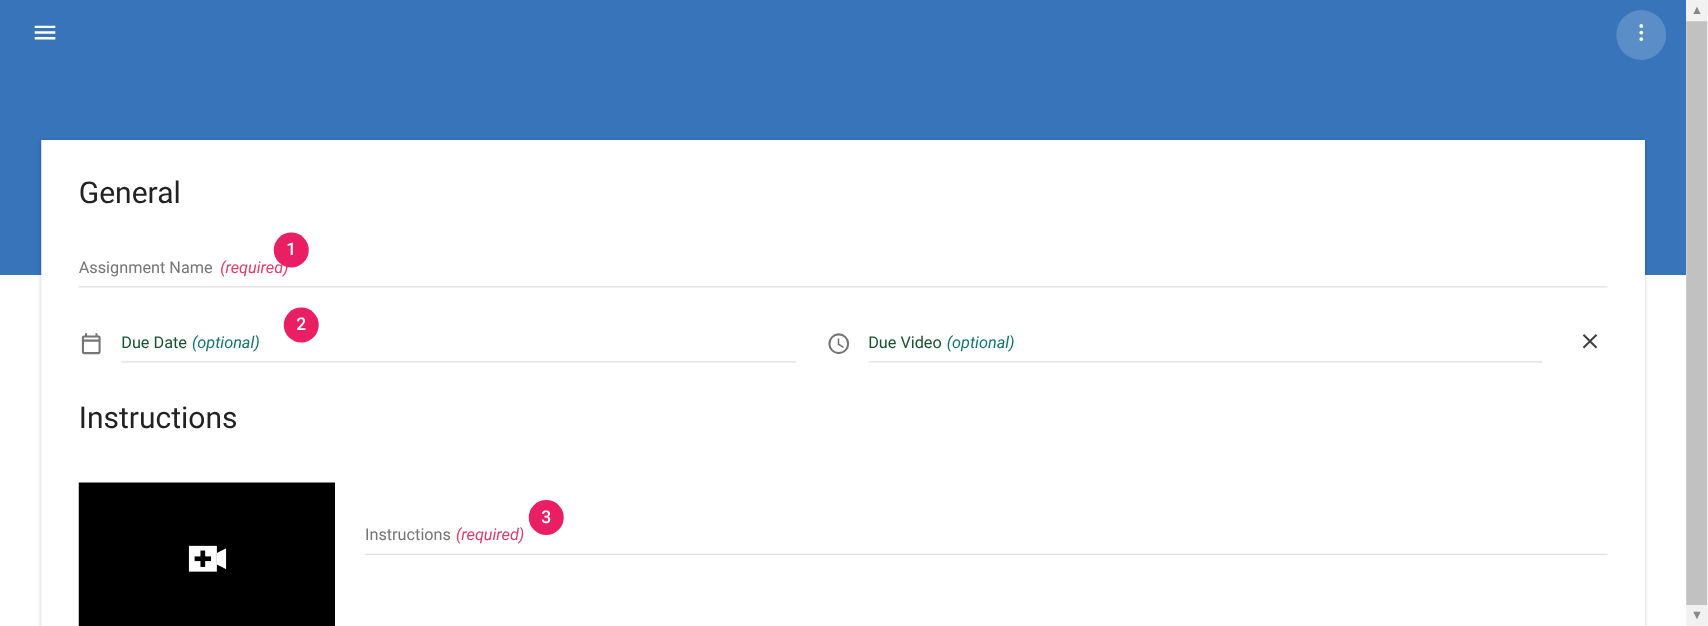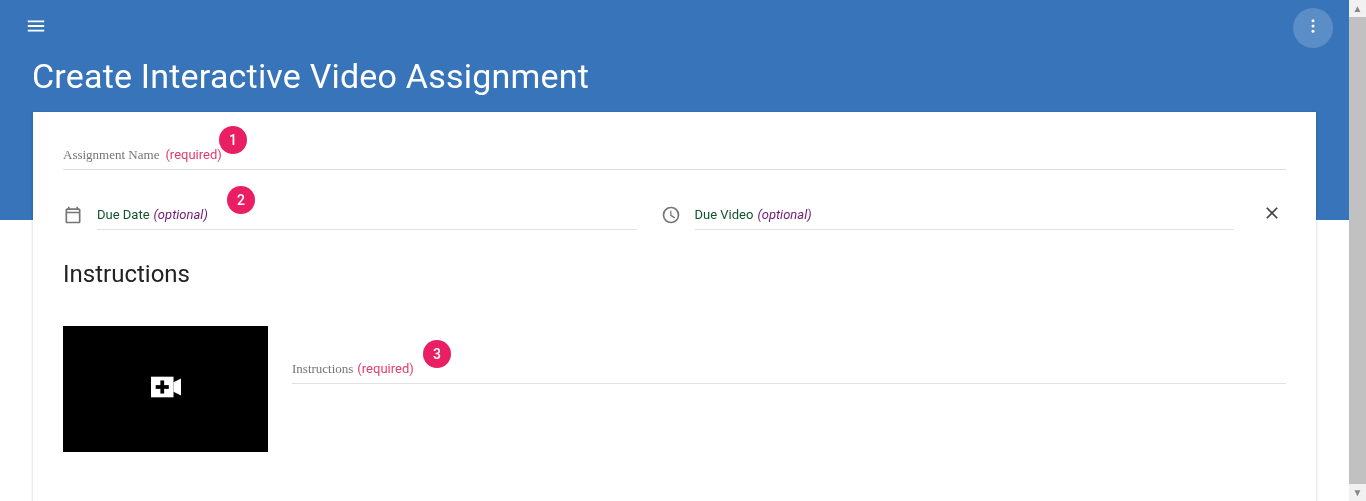--- a/index.html
+++ b/index.html
@@ -19,23 +19,23 @@
   .more-btn { width: 40px; height: 40px; border-radius: 50%; background: rgba(255,255,255,0.18); display: flex; align-items: center; justify-content: center; cursor: pointer; }
   .more-btn svg { fill: #fff; }
 
   .page-title { position: absolute; top: 56px; left: 32px; color: #fff; font-size: 34px; font-weight: 400; letter-spacing: 0.2px; }
 
   .card { position: absolute; top: 112px; left: 33px; right: 33px; background: #fff; box-shadow: 0 1px 3px rgba(0,0,0,0.2); padding: 28px 30px 40px 30px; min-height: 600px; }
 
   .section-heading { font-size: 24px; font-weight: 400; color: #222; margin-bottom: 32px; }
 
   .field-row { position: relative; margin-bottom: 30px; }
-  .field-label { font-size: 13px; color: #757575; display: inline-block; font-family: Liberation Serif, serif; }
-  .req { color: #e43a6b; font-size: 13px; }
-  .opt { color: #701a75; font-style: italic; font-size: 13px; }
+  .field-label { font-size: 13px; color: #757575; display: inline-block; }
+  .req { color: #e43a6b; font-style: italic; font-size: 13px; }
+  .opt { color: #0f766e; font-style: italic; font-size: 13px; }
   .underline { border-bottom: 1px solid #e0e0e0; height: 30px; display: flex; align-items: center; }
   .underline-inner { display: flex; align-items: center; gap: 6px; }
 
   .date-time-row { display: flex; gap: 24px; align-items: center; margin-bottom: 30px; }
   .dt-col { display: flex; align-items: center; gap: 14px; flex: 1; }
   .dt-icon { width: 20px; height: 20px; color: #757575; flex-shrink: 0; }
   .dt-icon svg { fill: #757575; width: 20px; height: 20px; }
   .dt-field { flex: 1; border-bottom: 1px solid #e0e0e0; height: 30px; display: flex; align-items: center; position: relative; }
   .dt-label { font-size: 13px; color: #14532d; }
   .close-col { width: 28px; display: flex; align-items: center; justify-content: center; cursor: pointer; }
@@ -72,24 +72,24 @@
         <span>
           <svg viewBox="0 0 24 24" width="18" height="18">
               <circle cx="12" cy="5" r="2"></circle>
               <circle cx="12" cy="12" r="2"></circle>
               <circle cx="12" cy="19" r="2"></circle>
             </svg>
         </span>
       </div>
     </div>
 
-    <h1 class="page-title">Create Interactive Video Assignment</h1>
 
     <div class="card">
 
+      <h2 class="section-heading">General</h2>
 
       <div class="field-row">
         <div class="badge badge-1">1</div>
         <div class="underline">
           <div class="underline-inner">
             <span class="field-label">Assignment Name</span>
             <span class="req">(required)</span>
           </div>
         </div>
       </div>

